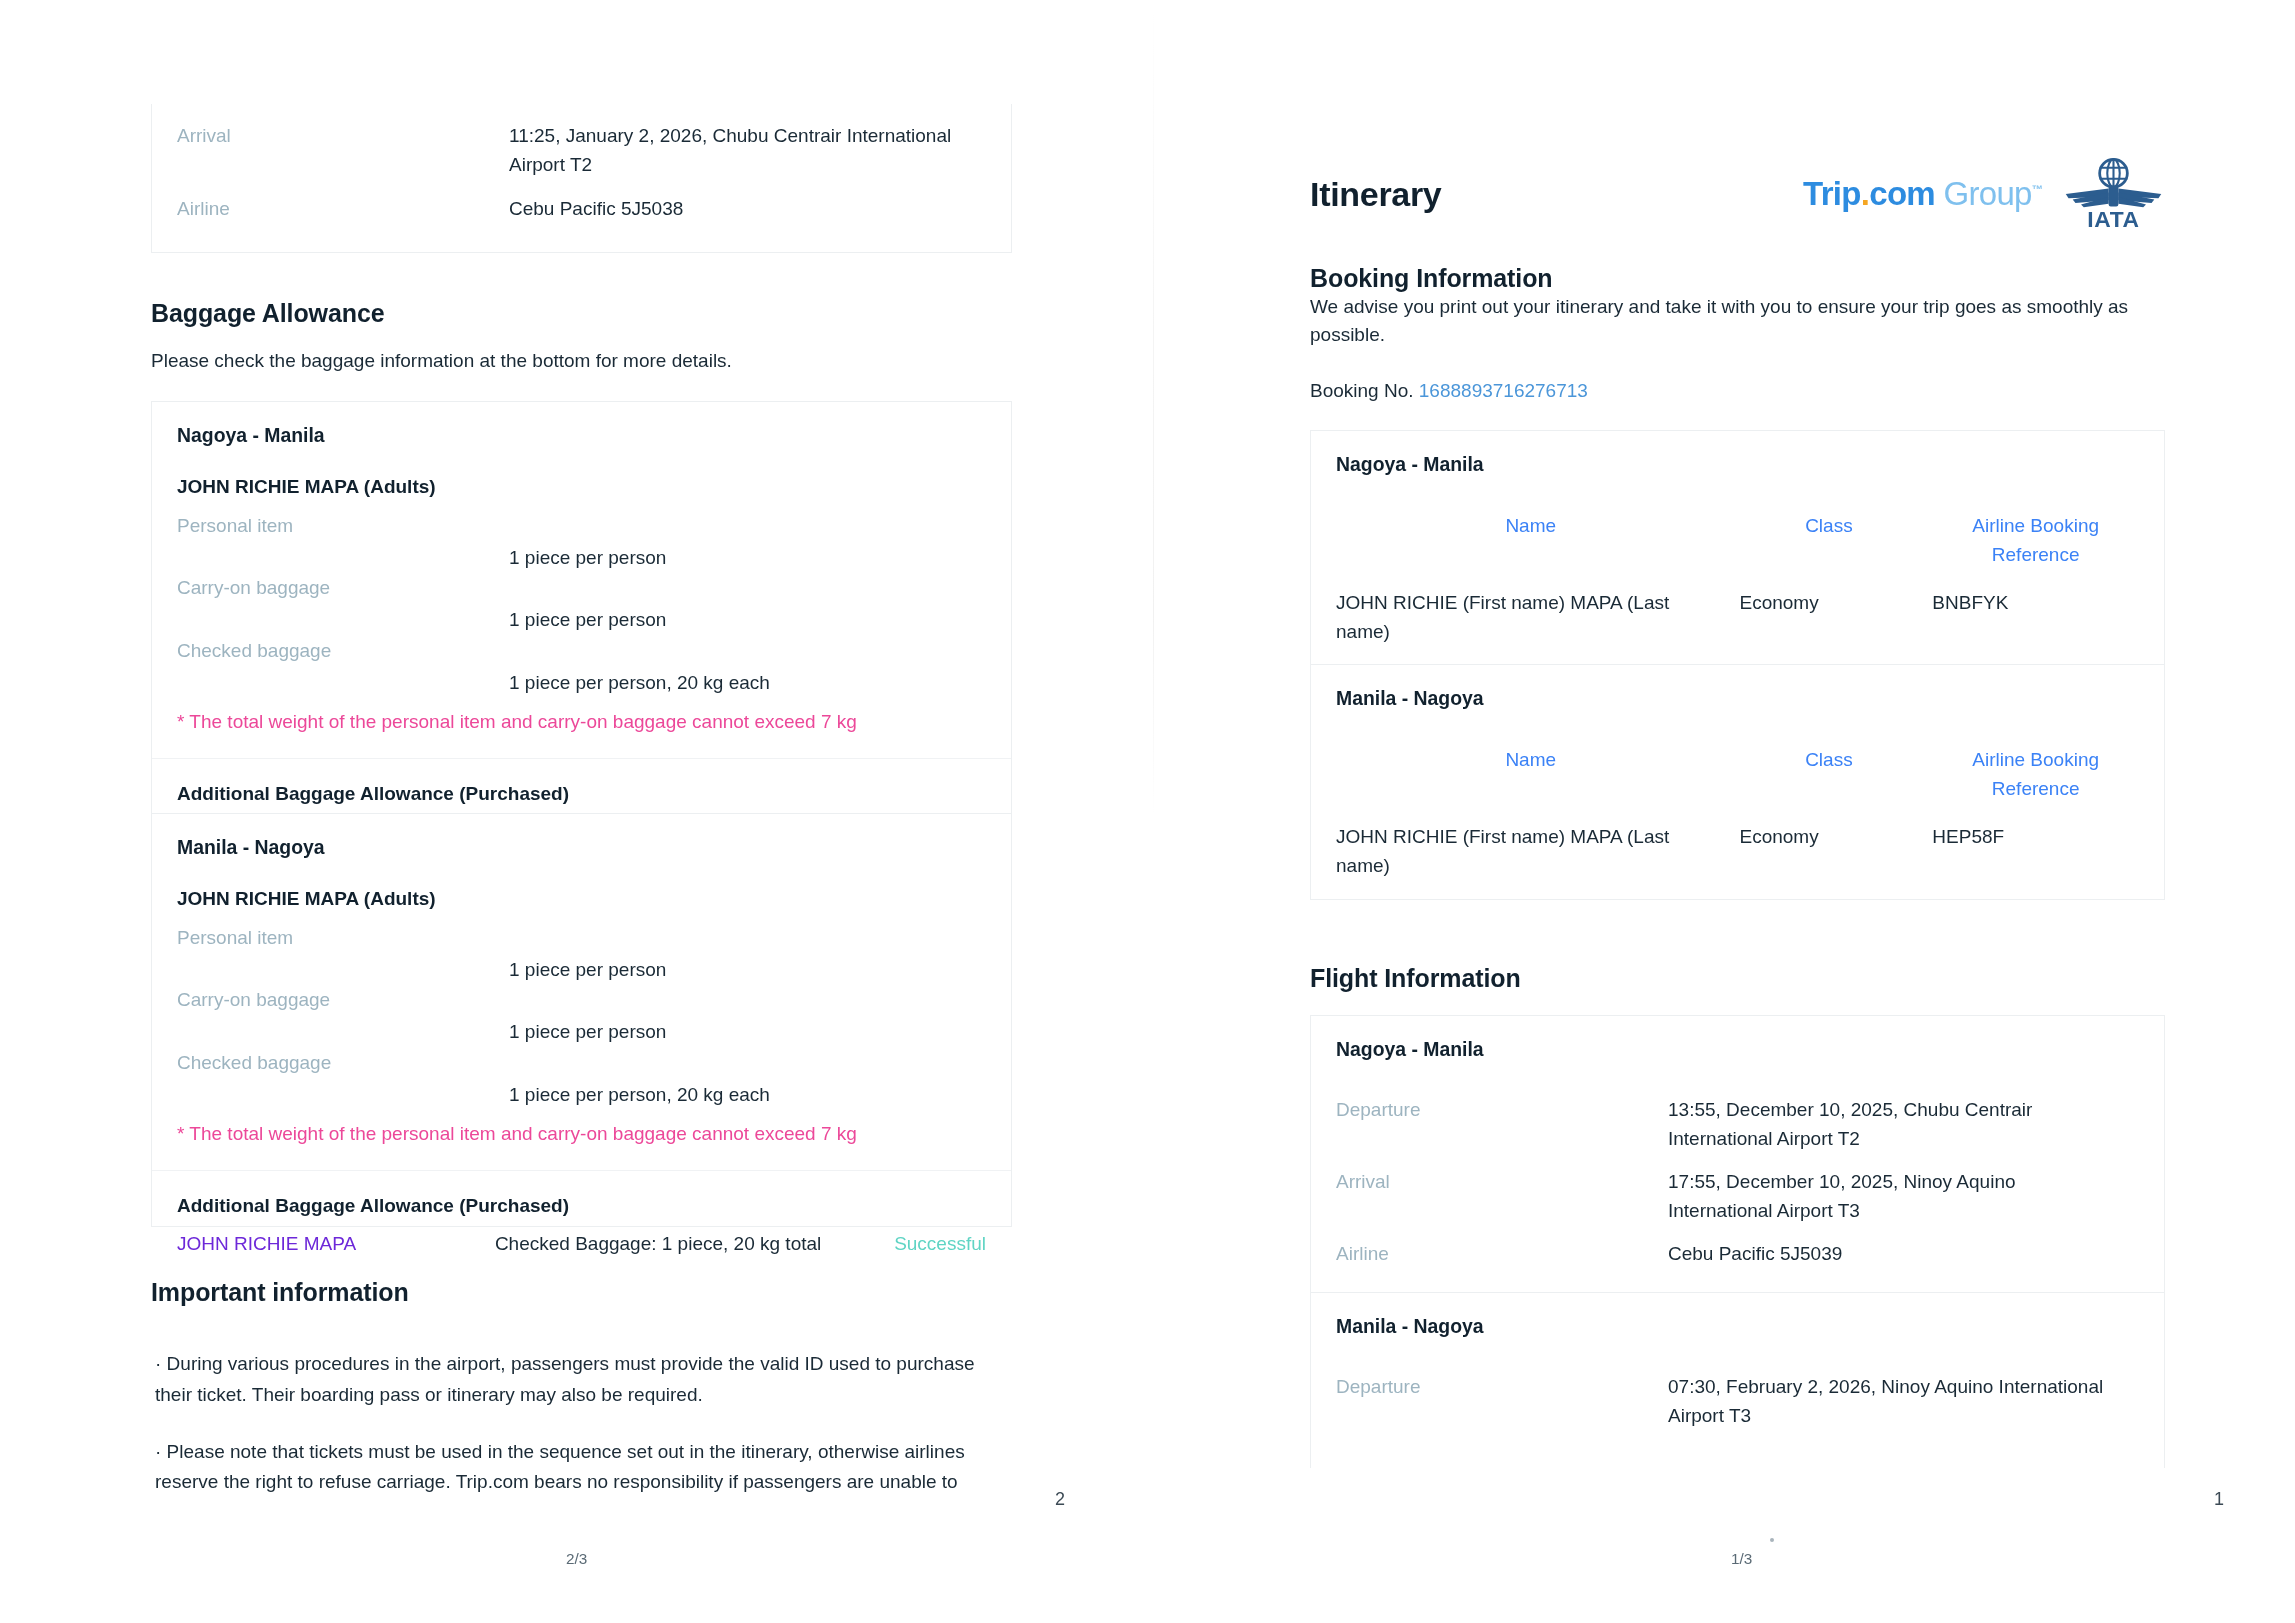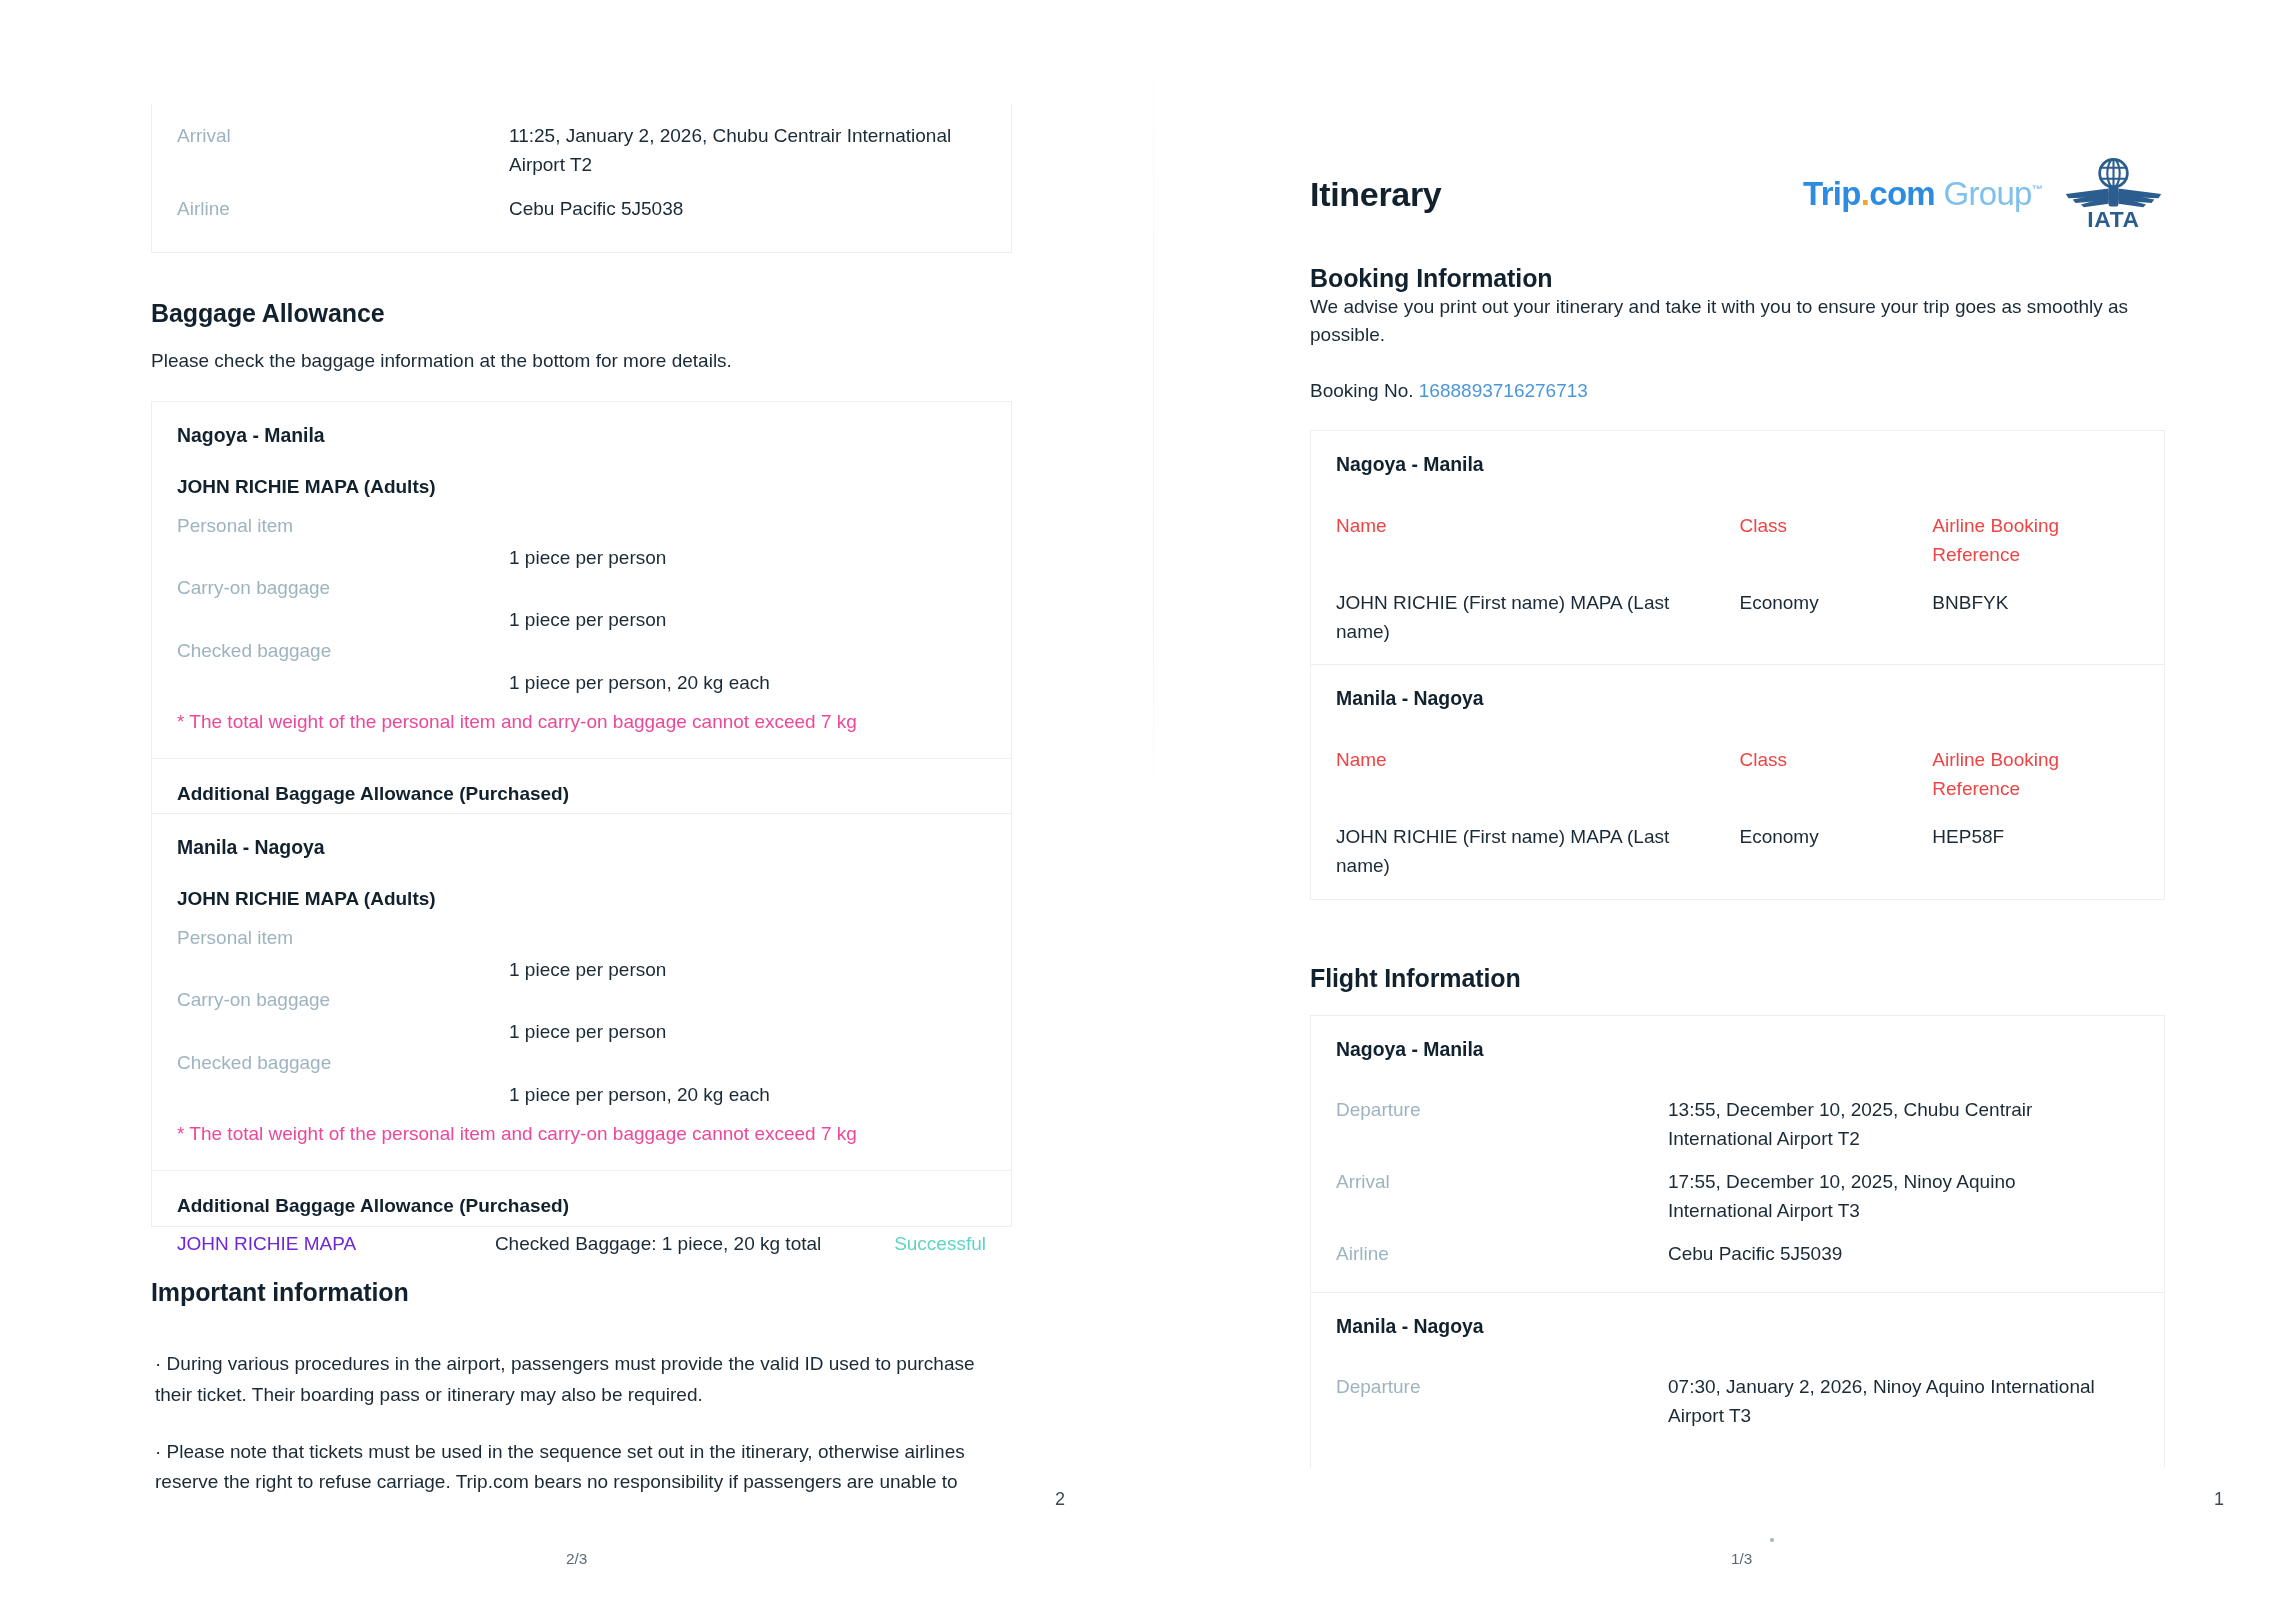--- a/index.html
+++ b/index.html
@@ -56,21 +56,21 @@
   .kv { display: flex; align-items: flex-start; }
   .kv .k { color:#9db4c0; font-size: 19px; line-height: 1.52; flex: 0 0 auto; }
   .kv .v { color:#1a2a36; font-size: 19px; line-height: 1.52; }
 
   
   .btable { width:100%; }
   .btable .thr, .btable .tr { display:flex; }
   .btable .c1 { width: 406px; padding-right: 14px; }
   .btable .c2 { width: 194px; padding-right: 14px; }
   .btable .c3 { width: 208px; }
-  .btable .thr div { color:#ef4444; font-size: 19px; line-height: 1.52; }
+  .btable .thr div { color:#3b82f6; font-size: 19px; line-height: 1.52; text-align: center; }
   .btable .tr  div { color:#1a2a36; font-size: 19px; line-height: 1.52; }
 
   
   .pax-name { font-size: 19px; font-weight: bold; color:#11212e; }
   .bag-row { display:flex; }
   .bag-row .k { width: 332px; color:#9db4c0; font-size: 19px; line-height: 1.62; }
   .bag-row .v { color:#1a2a36; font-size: 19px; line-height: 1.62; margin-top: 32px; }
   .warn { color:#ec4899; font-size: 19px; line-height: 1.5; }
   .sub-h { font-size: 19px; font-weight: bold; color:#11212e; }
   .addl-row { display:flex; align-items: baseline; }
@@ -256,21 +256,21 @@
       <div class="kv" style="margin-top:14px;">
         <div class="k" style="width:332px;">Airline</div>
         <div class="v" style="width:417px;">Cebu Pacific 5J5039</div>
       </div>
     </div>
 
     <div class="card" style="position:absolute; left:157px; top:1293px; width:855px; height:175px; border-top:none; border-bottom:none; padding:22px 25px;">
       <div class="route-title">Manila - Nagoya</div>
       <div class="kv" style="margin-top:35px;">
         <div class="k" style="width:332px;">Departure</div>
-        <div class="v" style="width:437px;">07:30, January 2, 2026, Ninoy Aquino International Airport T3</div>
+        <div class="v" style="width:437px;">07:30, February 2, 2026, Ninoy Aquino International Airport T3</div>
       </div>
     </div>
 
     <div class="pg-num" style="left:1061px; top:1489px;">1</div>
     <div class="pg-frac" style="left:578px; top:1550px;">1/3</div>
     <span class="speck" style="left:617px; top:1538px; width:4.2px; height:4.2px;"></span>
   </div>
 
 </div>
 

